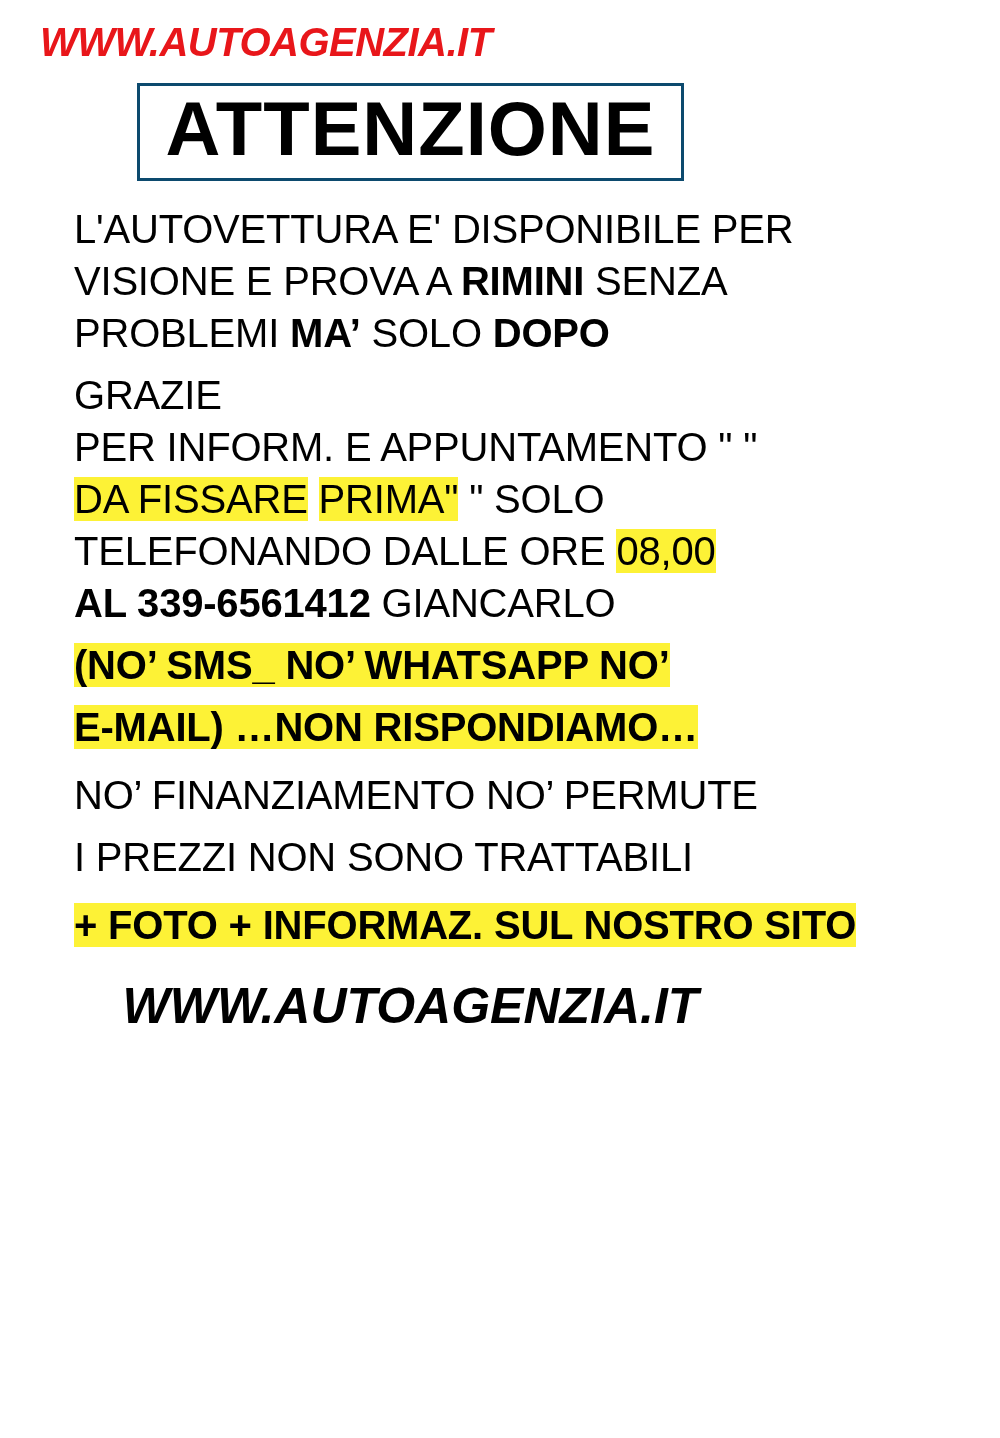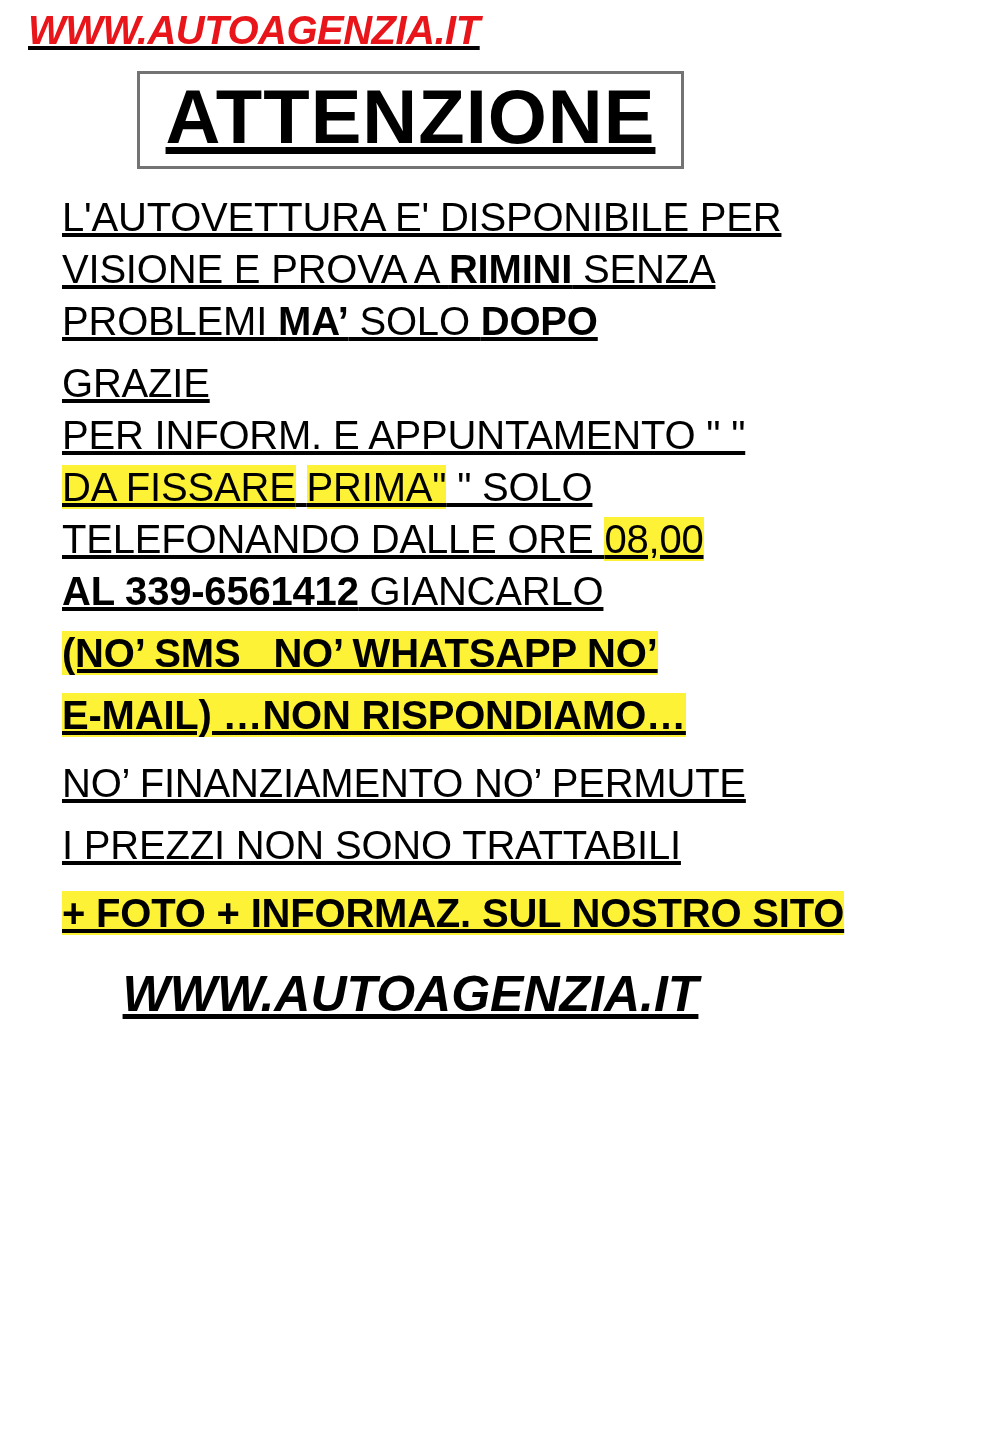--- a/index.html
+++ b/index.html
@@ -13,44 +13,43 @@
     font-family: "Liberation Sans", sans-serif;
     color: #000000;
     overflow: hidden;
     position: relative;
   }
 
   .page {
     width: 821px;
     height: 1438px;
     box-sizing: border-box;
-    padding: 0;
+    padding: 12px;
     position: relative;
-    text-decoration: underline;
   }
 
   
   .top-banner {
     color: #e8161a;
     font-weight: bold;
     font-style: italic;
     font-size: 40px;
     letter-spacing: -0.5px;
     padding: 8px 0 0 28px;
     white-space: nowrap;
   }
 
   
   .attention-wrap {
     display: flex;
     justify-content: center;
     margin-top: 18px;
   }
   .attention-box {
-    border: 3px solid #737373;
+    border: 3px solid #0c4a6e;
     padding: 4px 26px 10px 26px;
     display: inline-block;
   }
   .attention-text {
     font-size: 76px;
     font-weight: bold;
     letter-spacing: 1px;
     line-height: 1.02;
     white-space: nowrap;
   }

